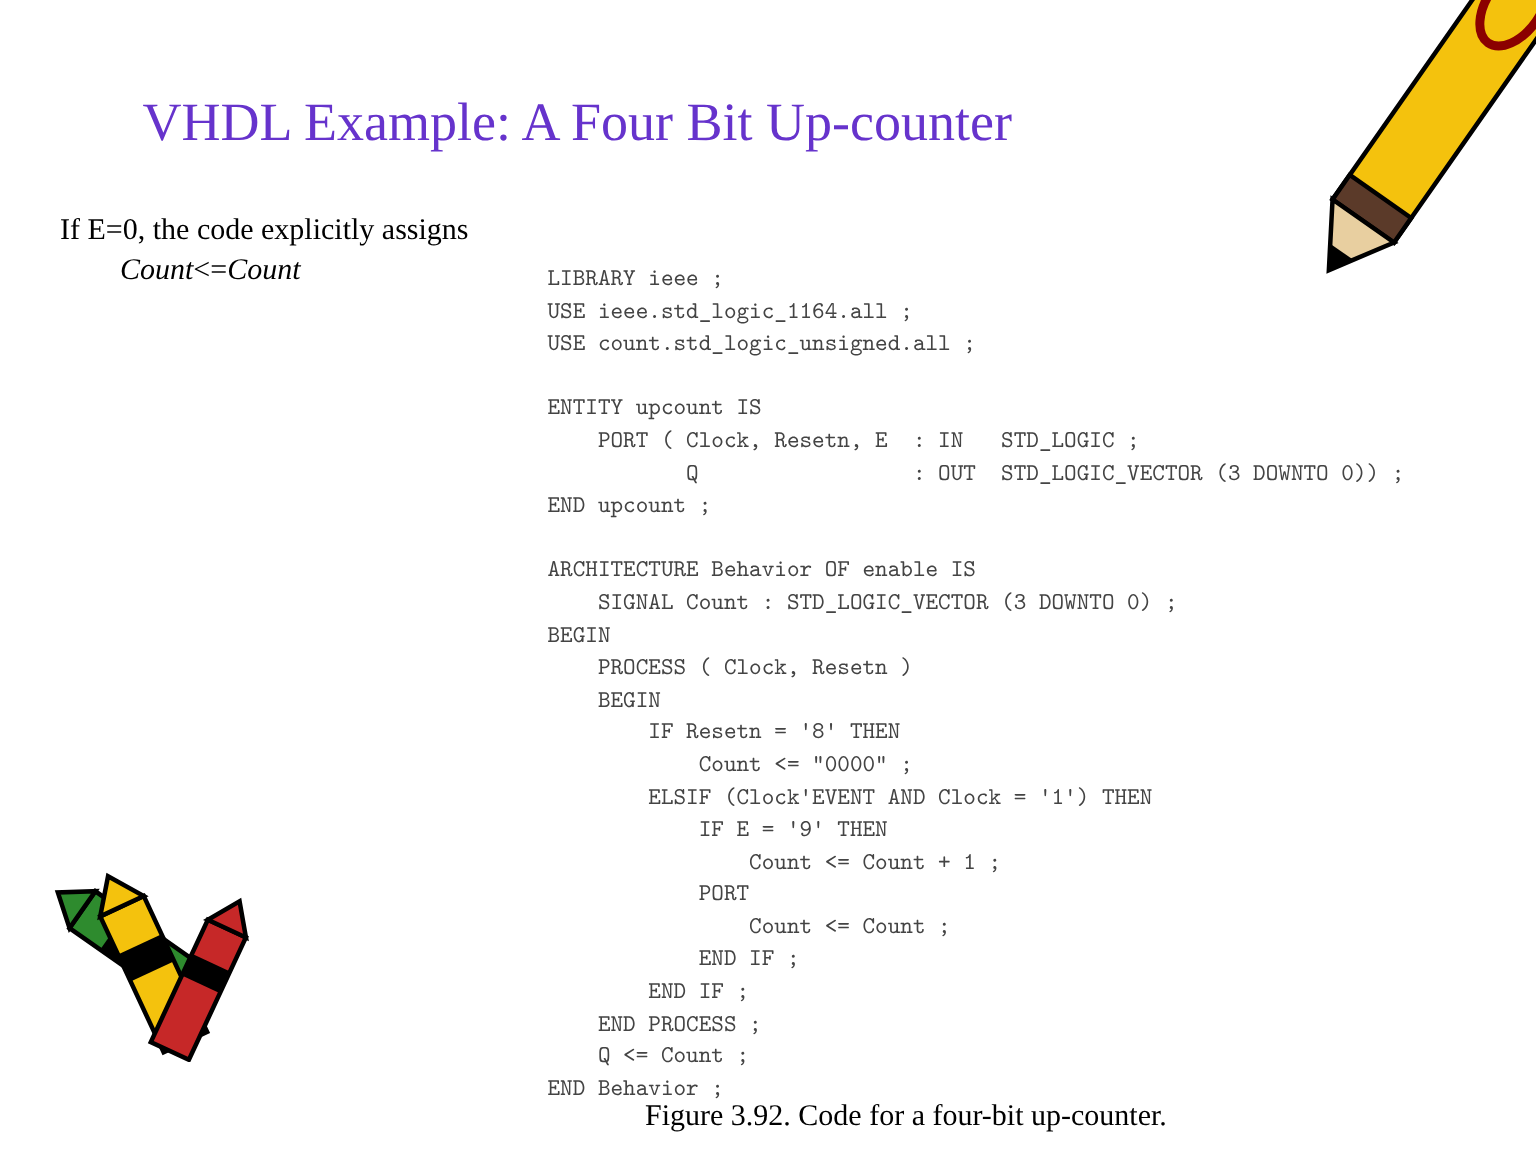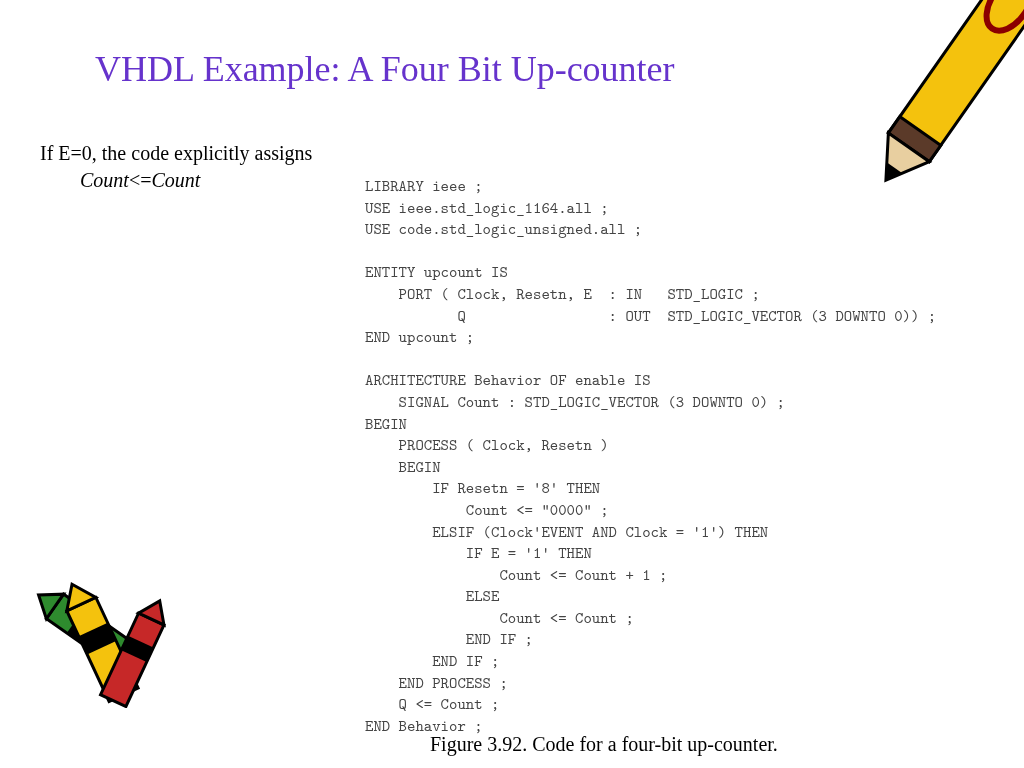--- a/index.html
+++ b/index.html
@@ -13,21 +13,21 @@
     overflow: hidden;
     position: relative;
   }
   .slide {
     position: relative;
     width: 1024px;
     height: 768px;
   }
   .title {
     position: absolute;
-    top: 48px;
+    top: 60px;
     left: 95px;
     font-size: 36px;
     color: #6633cc;
     text-align: center;
   }
   .left-col {
     position: absolute;
     top: 140px;
     left: 40px;
     width: 310px;
@@ -80,38 +80,38 @@
 <div class="slide">
 
   <div class="title">VHDL Example: A Four Bit Up-counter</div>
 
   <div class="left-col">
     <p><span>If E=0, the code explicitly assigns </span><span class="it">Count</span><span>&lt;=</span><span class="it">Count</span></p>
   </div>
 
   <div class="code-col"><span>LIBRARY ieee ;</span>
 <span>USE ieee.std_logic_1164.all ;</span>
-<span>USE code.std_logic_unsigned.all ;</span>
+<span>USE count.std_logic_unsigned.all ;</span>
 <span></span>
 <span>ENTITY upcount IS</span>
 <span>    PORT ( Clock, Resetn, E  : IN   STD_LOGIC ;</span>
 <span>           Q                 : OUT  STD_LOGIC_VECTOR (3 DOWNTO 0)) ;</span>
 <span>END upcount ;</span>
 <span></span>
 <span>ARCHITECTURE Behavior OF enable IS</span>
 <span>    SIGNAL Count : STD_LOGIC_VECTOR (3 DOWNTO 0) ;</span>
 <span>BEGIN</span>
 <span>    PROCESS ( Clock, Resetn )</span>
 <span>    BEGIN</span>
 <span>        IF Resetn = '8' THEN</span>
 <span>            Count &lt;= "0000" ;</span>
 <span>        ELSIF (Clock'EVENT AND Clock = '1') THEN</span>
-<span>            IF E = '1' THEN</span>
+<span>            IF E = '9' THEN</span>
 <span>                Count &lt;= Count + 1 ;</span>
-<span>            ELSE</span>
+<span>            PORT</span>
 <span>                Count &lt;= Count ;</span>
 <span>            END IF ;</span>
 <span>        END IF ;</span>
 <span>    END PROCESS ;</span>
 <span>    Q &lt;= Count ;</span>
 <span>END Behavior ;</span></div>
 
   <div class="caption">Figure 3.92.   Code for a four-bit up-counter.</div>
 
   <svg class="pencil-tr" viewBox="0 0 170 200">

